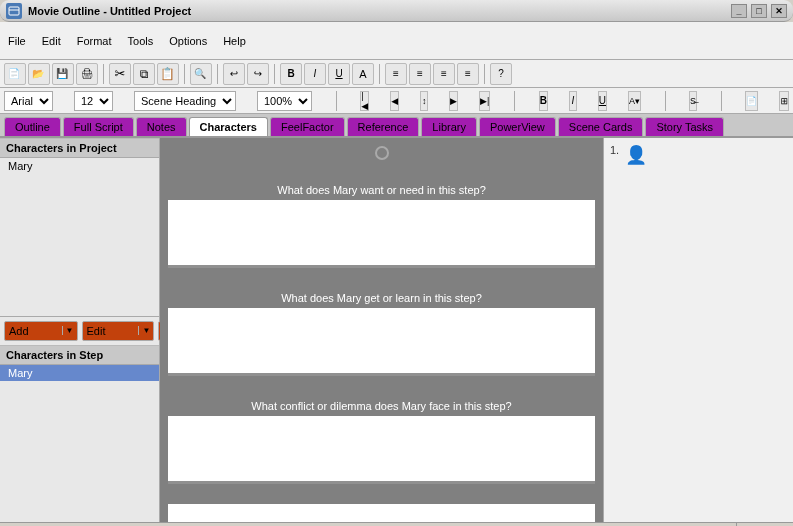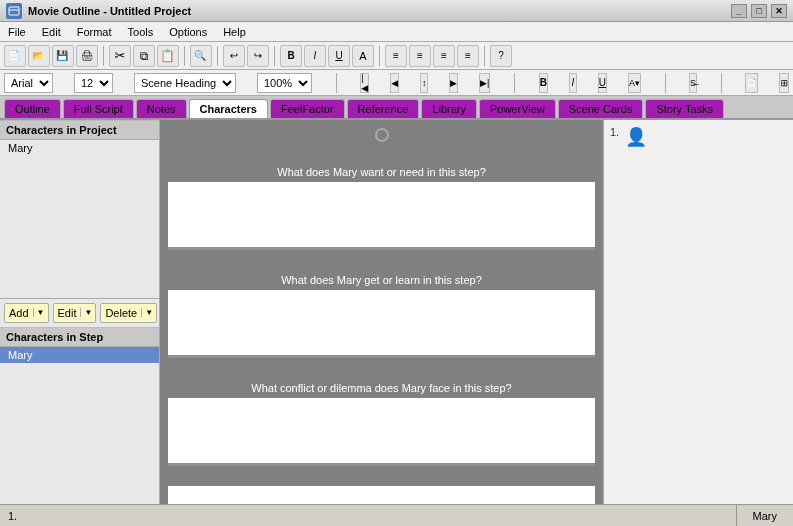--- a/index.html
+++ b/index.html
@@ -8,30 +8,31 @@
     
     .titlebar {
       background: linear-gradient(to bottom, #e8e8e8, #c8c8c8);
       height: 22px;
       display: flex;
       align-items: center;
       padding: 0 6px;
       border-bottom: 1px solid #999;
       font-size: 11px;
       font-weight: bold;
+      border-radius: 9px;
     }
     .titlebar-icon { width: 16px; height: 16px; margin-right: 6px; background: #4a7ab5; border-radius: 2px; display: inline-flex; align-items: center; justify-content: center; }
     .titlebar-icon svg { width: 12px; height: 12px; }
     .titlebar-controls { margin-left: auto; display: flex; gap: 4px; }
     .titlebar-btn { width: 16px; height: 14px; background: #c0c0c0; border: 1px solid #888; font-size: 9px; display: flex; align-items: center; justify-content: center; cursor: pointer; }
 
     
     .menubar {
       background: #f0f0f0;
-      height: 20px;
+      height: 38px;
       display: flex;
       align-items: center;
       border-bottom: 1px solid #aaa;
     }
     .menubar-item {
       padding: 2px 8px;
       font-size: 11px;
       cursor: pointer;
     }
 
@@ -136,24 +137,25 @@
       padding: 4px;
       display: flex;
       gap: 4px;
       border-top: 1px solid #aaa;
     }
     .action-btn-dd {
       display: flex;
       align-items: center;
       height: 20px;
       border: 1px solid #aaa;
-      background: #fef9c3;
+      background: #c2410c;
       cursor: pointer;
       font-size: 11px;
       border-radius: 2px;
+      gap: 29px;
     }
     .action-btn-dd .btn-text { padding: 0 4px; }
     .action-btn-dd .btn-arrow { padding: 0 3px; border-left: 1px solid #aaa; font-size: 8px; }
 
     
     .middle-panel {
       flex: 1;
       background: #808080;
       overflow-y: auto;
       padding: 8px;

